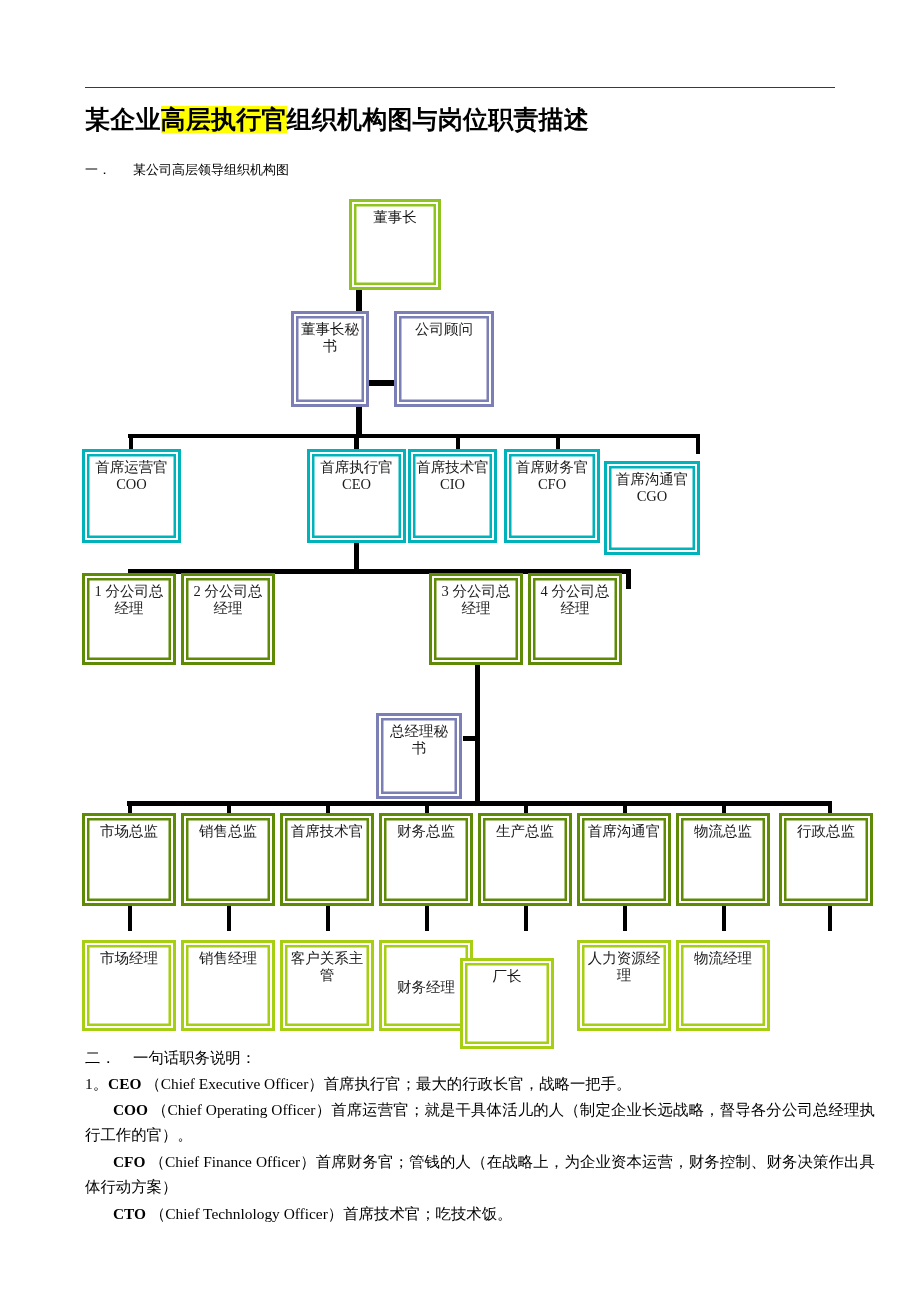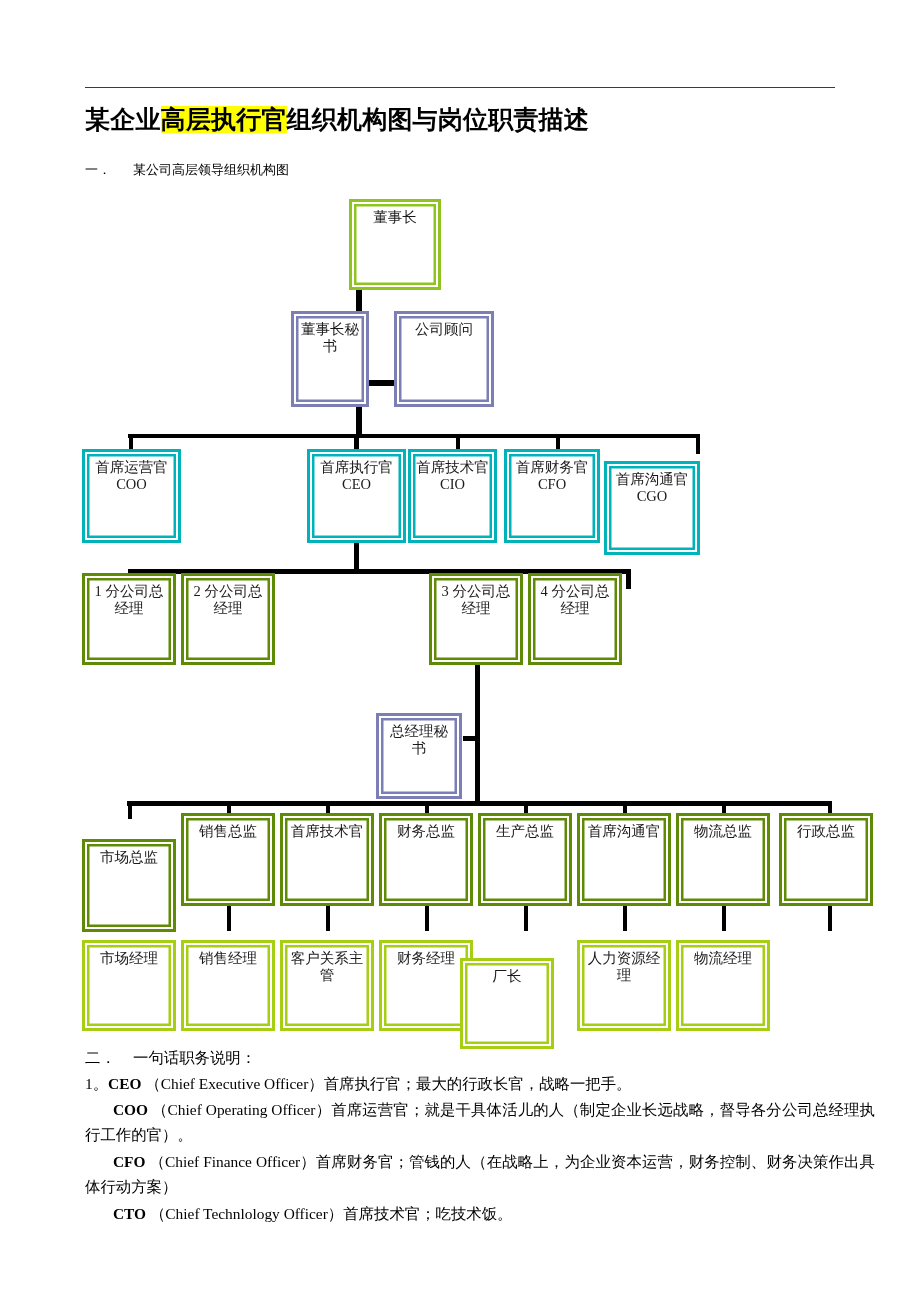--- a/index.html
+++ b/index.html
@@ -163,21 +163,21 @@
         <span>3 分公司总经理</span>
       </div>
     <div class="nb olive" style="left:531px;top:576px;width:88px;height:86px;">
         <span>4 分公司总经理</span>
       </div>
 
     <div class="nb purple" style="left:379px;top:697px;width:80px;height:80px;margin-top:19px;">
         <span>总经理秘书</span>
       </div>
 
-    <div class="nb olive" style="left:85px;top:816px;width:88px;height:87px;margin-top:26px;">
+    <div class="nb olive" style="left:85px;top:816px;width:88px;height:87px;">
         <span>市场总监</span>
       </div>
     <div class="nb olive" style="left:184px;top:816px;width:88px;height:87px;">
         <span>销售总监</span>
       </div>
     <div class="nb olive" style="left:283px;top:816px;width:88px;height:87px;">
         <span>首席技术官</span>
       </div>
     <div class="nb olive" style="left:382px;top:816px;width:88px;height:87px;">
         <span>财务总监</span>
@@ -197,21 +197,21 @@
 
     <div class="nb bright" style="left:85px;top:943px;width:88px;height:85px;">
         <span>市场经理</span>
       </div>
     <div class="nb bright" style="left:184px;top:943px;width:88px;height:85px;">
         <span>销售经理</span>
       </div>
     <div class="nb bright" style="left:283px;top:943px;width:88px;height:85px;">
         <span>客户关系主管</span>
       </div>
-    <div class="nb bright" style="left:382px;top:943px;width:88px;height:85px;">
+    <div class="nb bright" style="left:382px;top:943px;width:88px;height:85px;align-items:center;">
         <span>财务经理</span>
       </div>
     <div class="nb bright" style="left:463px;top:943px;width:88px;height:85px;margin-top:18px;">
         <span>厂长</span>
       </div>
     <div class="nb bright" style="left:580px;top:943px;width:88px;height:85px;text-align:center;">
         <span>人力资源经理</span>
       </div>
     <div class="nb bright" style="left:679px;top:943px;width:88px;height:85px;">
         <span>物流经理</span>

